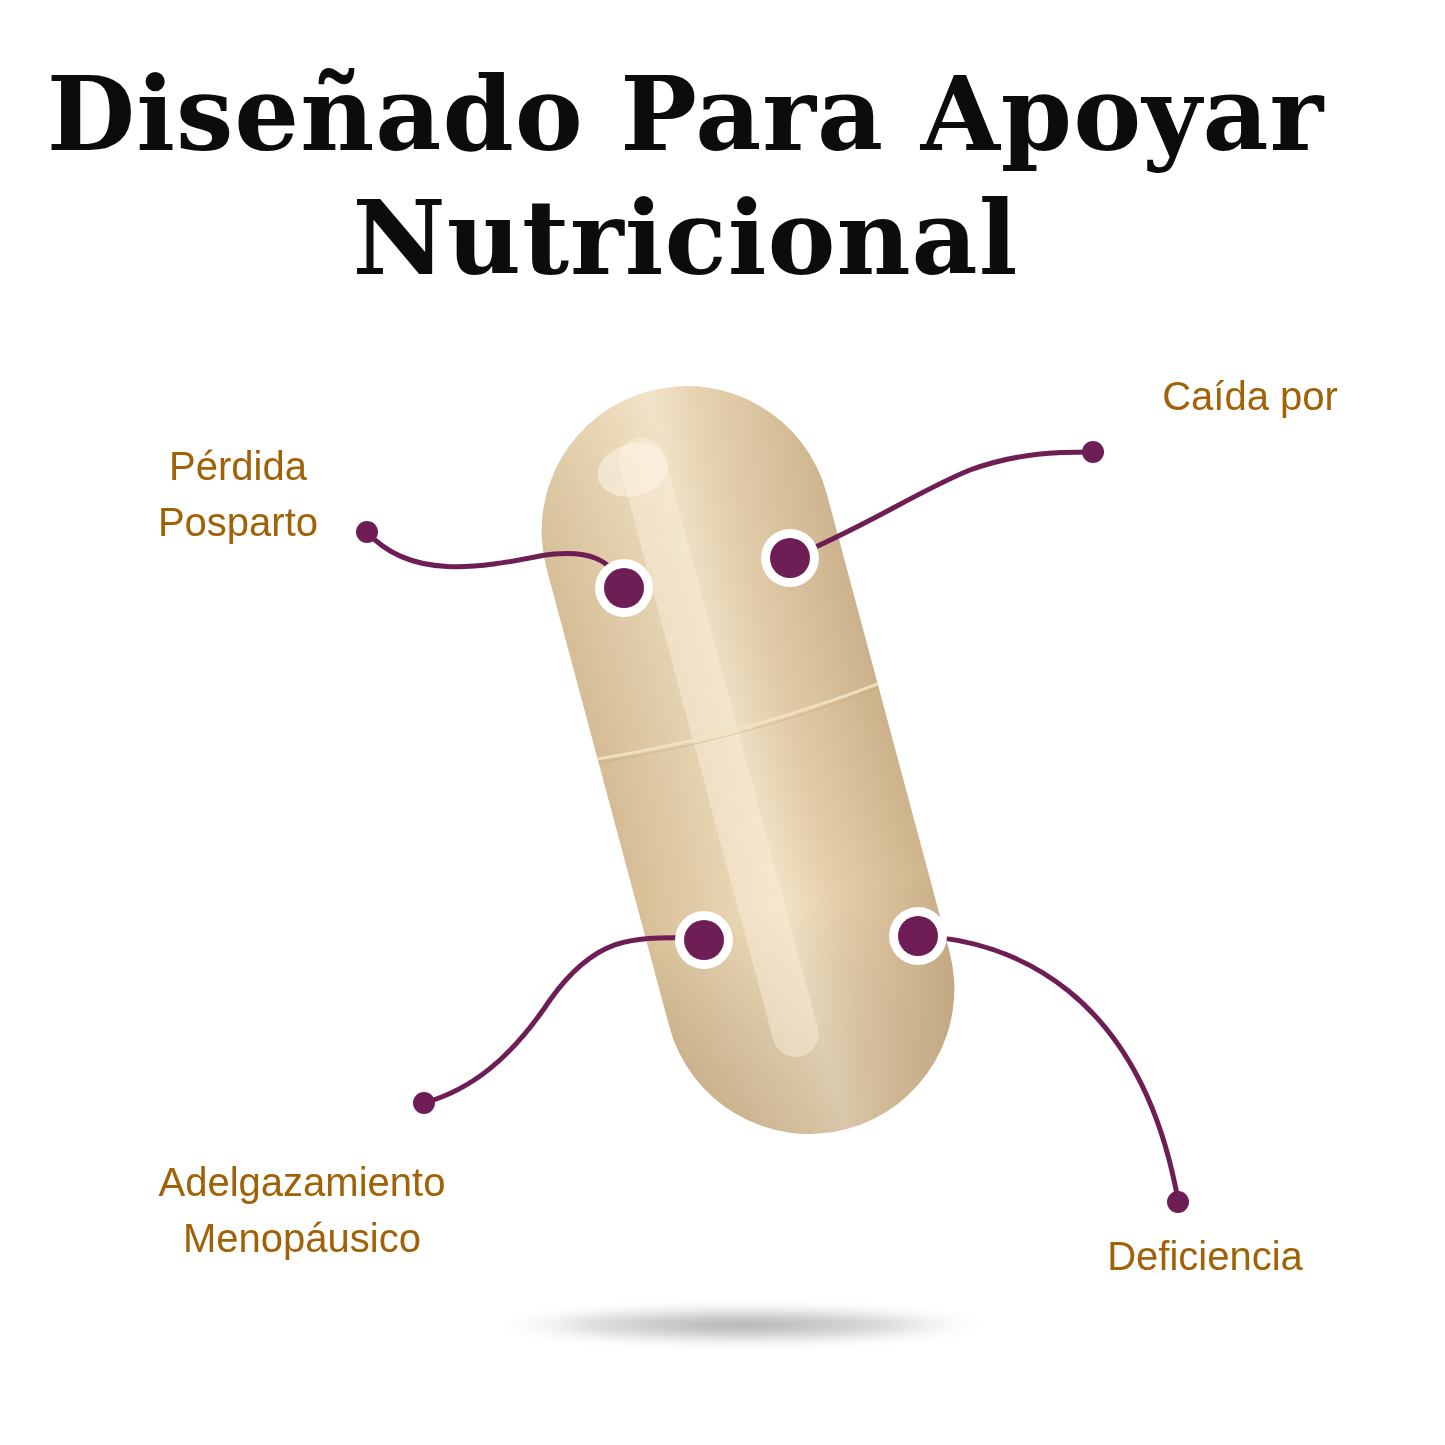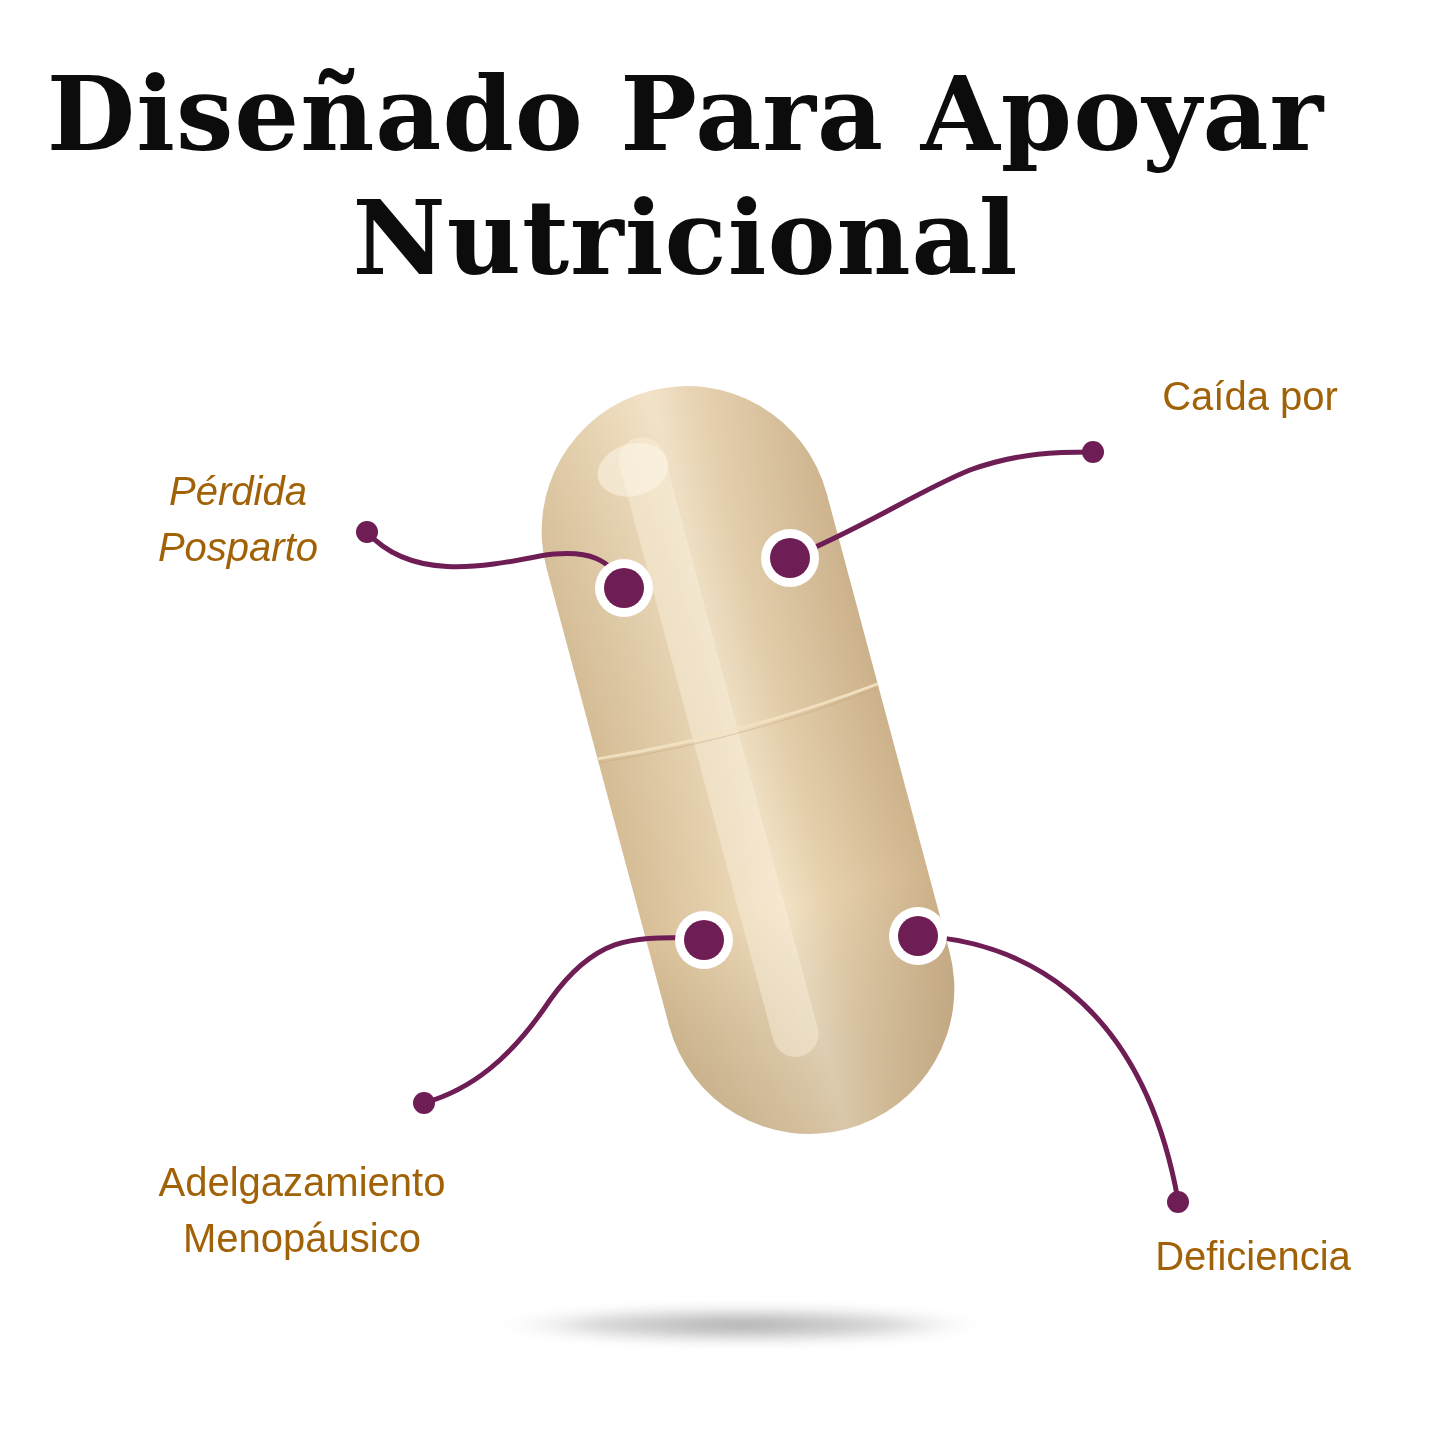--- a/index.html
+++ b/index.html
@@ -92,29 +92,29 @@
     <circle cx="918" cy="936" r="29" fill="#ffffff"></circle>
     <circle cx="918" cy="936" r="20" fill="#6e1d55"></circle>
   </g>
 
   <circle cx="367" cy="532" r="11" fill="#6e1d55"></circle>
   <circle cx="1093" cy="452" r="11" fill="#6e1d55"></circle>
   <circle cx="424" cy="1103" r="11" fill="#6e1d55"></circle>
   <circle cx="1178" cy="1202" r="11" fill="#6e1d55"></circle>
 </svg>
 
-<div class="label" style="left:118px; top:463px; width:240px;font-style:italic;">
+<div class="label" style="left:118px; top:438px; width:240px;">
   <span>Pérdida</span>
   <span>Posparto</span>
 </div>
 
 <div class="label" style="left:1130px; top:368px; width:240px;">
   <span>Caída por</span>
 </div>
 
 <div class="label" style="left:112px; top:1154px; width:380px;">
   <span>Adelgazamiento</span>
   <span>Menopáusico</span>
 </div>
 
-<div class="label" style="left:1123px; top:1228px; width:260px;text-align:center;">
+<div class="label" style="left:1075px; top:1228px; width:260px;text-align:center;">
   <span>Deficiencia</span>
 </div>
 
 </body></html>

